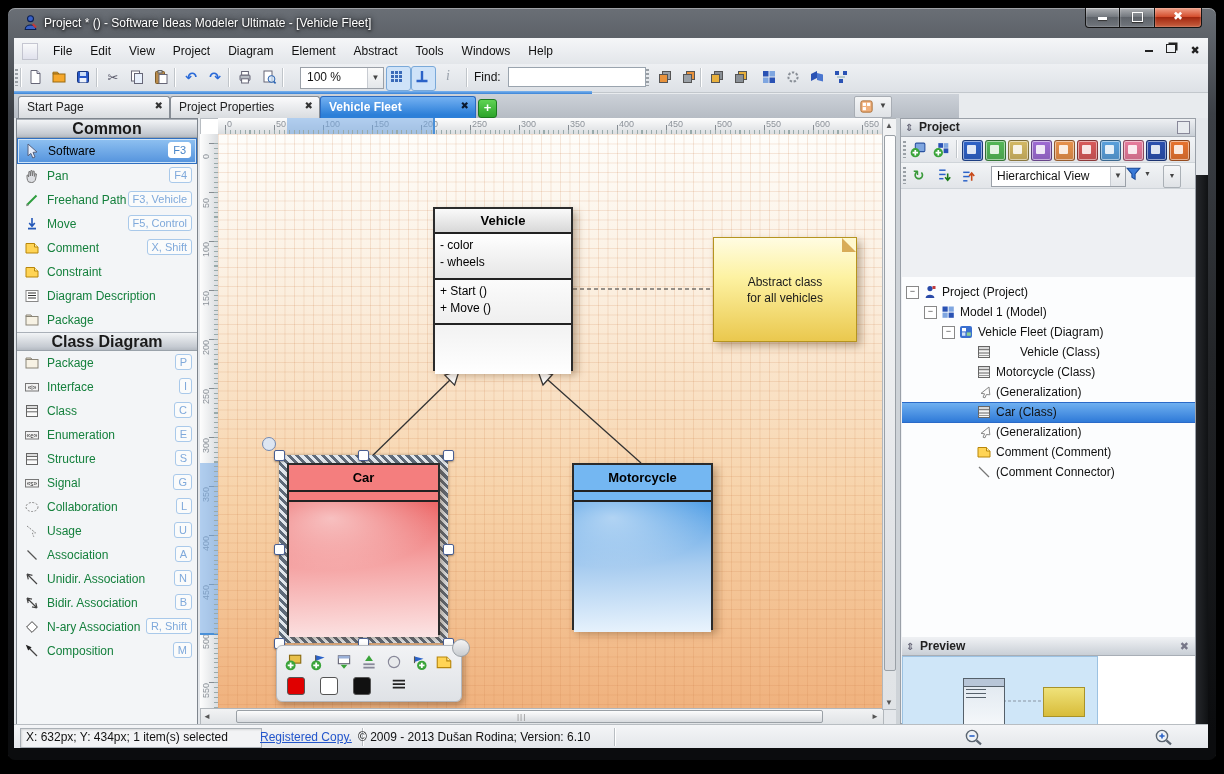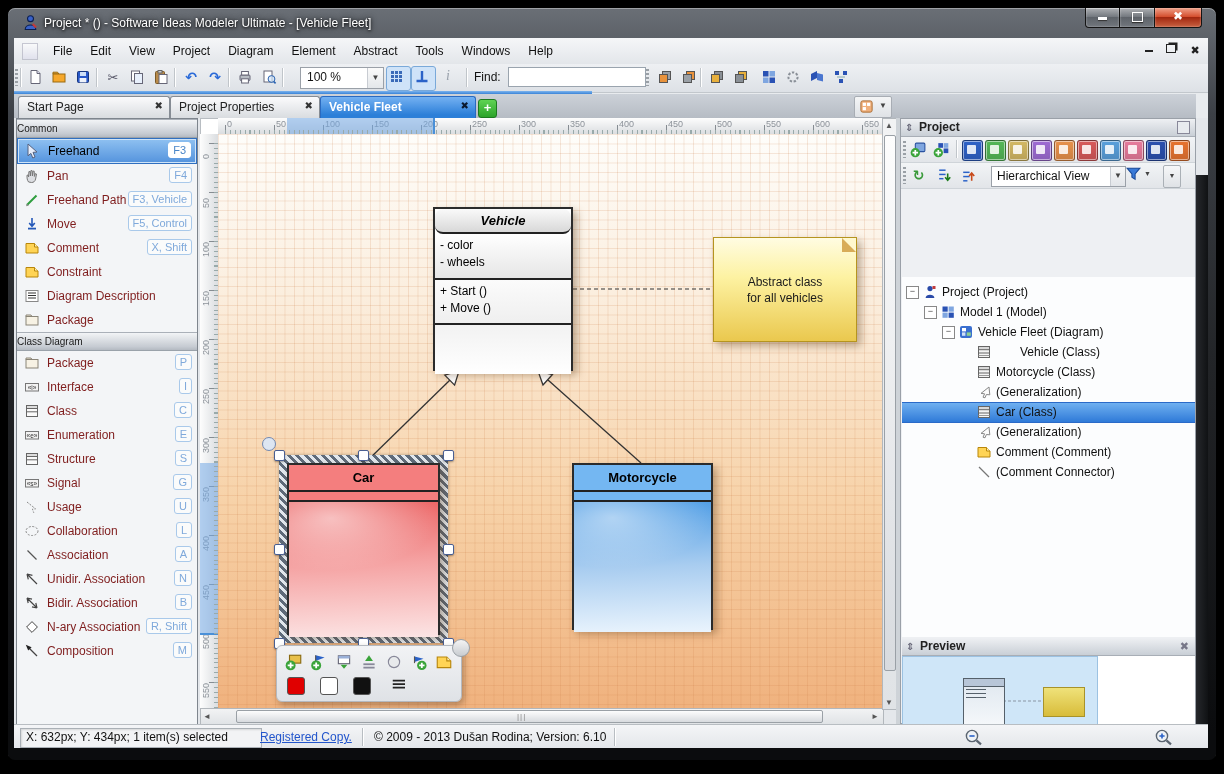--- a/index.html
+++ b/index.html
@@ -40,21 +40,21 @@
     background:repeating-linear-gradient(#9aa0a6 0 2px,transparent 2px 4px);}
   #zoom-combo{position:absolute;left:286px;top:3px;width:76px;height:20px;background:#fff;border:1px solid #9aa0a8;
     font-size:12px;line-height:19px;padding-left:6px;color:#111;}
   #zoom-combo .dd{position:absolute;right:0;top:0;width:15px;height:100%;border-left:1px solid #c8ccd2;
     text-align:center;font-size:8px;color:#444;line-height:19px;background:linear-gradient(#fafafa,#e4e7ea);}
   #find-label{position:absolute;left:460px;top:6px;font-size:12px;color:#111;}
   #find-input{position:absolute;left:494px;top:3px;width:128px;height:18px;border:1px solid #9aa4ae;font-size:12px;padding:0 4px;}
   #mdi-blue-line{position:absolute;left:0;top:53px;width:578px;height:3px;
     background:linear-gradient(#7db4ee,#3a84d8);}
   
-  #tabrow{position:absolute;left:0;top:56px;width:1182px;height:24px;
+  #tabrow{position:absolute;left:0;top:56px;width:945px;height:24px;
     background:linear-gradient(#ccd1d8,#b6bcc4);}
   #tab-underline{position:absolute;left:0;top:76px;width:882px;height:4px;background:#3b82d8;}
   .tab{position:absolute;top:2px;height:21px;border:1px solid #868c94;border-bottom:none;border-radius:3px 3px 0 0;
     background:linear-gradient(#fbfbfc,#d9dce0);font-size:12px;color:#222;}
   .tab .lbl{position:absolute;left:8px;top:3px;white-space:nowrap;}
   .tab .x{position:absolute;right:6px;top:3px;font-size:10px;color:#333;font-weight:bold;}
   .tab.active{background:linear-gradient(#74b1f2,#2c7fd8 85%);color:#fff;font-weight:bold;border-color:#2a6ac0;}
   .tab.active .x{color:#0a1a30;}
   #newtab-btn{position:absolute;left:464px;top:5px;width:17px;height:17px;border-radius:3px;
     background:linear-gradient(#5fd353,#2ca32a);border:1px solid #1d7a20;color:#fff;font-weight:bold;
@@ -63,25 +63,25 @@
     background:linear-gradient(#f4f5f6,#dfe2e6);}
   
   #icon-strip{position:absolute;left:884px;top:57px;width:298px;height:27px;}
   .strip-btn{position:absolute;top:0;width:27px;height:26px;border-radius:2px;}
   .strip-btn.sel{background:linear-gradient(#cfe4f8,#a8cdf0);border:1px solid #6a9fd8;width:25px;height:24px;}
   
   #main{position:absolute;left:0;top:80px;width:1194px;height:606px;background:#e4e7eb;}
   
   #toolbox{position:absolute;left:2px;top:0;width:180px;height:606px;background:#f3f5f7;
     border:1px solid #7e858d;overflow:hidden;}
-  .tb-header{position:relative;height:17px;line-height:17px;text-align:left;font-weight:normal;font-size:10px;color:#1a1a1a;
+  .tb-header{position:relative;height:17px;line-height:17px;text-align:center;font-weight:bold;font-size:16px;color:#1a1a1a;
     background:linear-gradient(#f2f4f6,#c6cbd2 80%,#b4bac2);border-top:1px solid #aab0b8;border-bottom:1px solid #9aa2aa;}
   .tb-item{position:relative;height:24px;}
   .tb-item .ticon{position:absolute;left:7px;top:4px;width:16px;height:16px;}
-  .tb-item .tlbl{position:absolute;left:30px;top:5px;font-size:12px;color:#7f1d1d;white-space:nowrap;}
+  .tb-item .tlbl{position:absolute;left:30px;top:5px;font-size:12px;color:#15803d;white-space:nowrap;}
   .tb-item .badge{position:absolute;right:5px;top:3px;height:14px;line-height:14px;padding:0 4px;font-size:11px;
     color:#7fa9db;border:1px solid #a9c9ea;border-radius:3px;background:rgba(255,255,255,.55);}
   .tb-item.sel{background:linear-gradient(#8fc1f1,#5493dd);box-shadow:inset 0 0 0 1px #cfe4f8;border:1px solid #2f6fc0;}
   .tb-item.sel .tlbl{color:#000;}
   .tb-item.sel .badge{background:#fff;color:#4a86c8;border-color:#fff;}
   
   #corner{position:absolute;left:186px;top:0;width:18px;height:16px;background:#fff;border:1px solid #b8bdc2;}
   #hruler{position:absolute;left:204px;top:0;width:664px;height:16px;background:linear-gradient(#fdfdfd,#dadde0);
     border-bottom:1px solid #9aa0a6;overflow:hidden;}
   #hruler::after{content:"";position:absolute;left:7px;right:0;bottom:0;height:4px;
@@ -502,21 +502,21 @@
 
     <div id="main">
       <div id="toolbox">
           <div class="tb-header">Common</div>
           <div class="tb-item sel">
             <div class="ticon">
               <svg width="16" height="16" viewBox="0 0 16 16">
                 <path d="M3 1 L12 9 L8 9.4 L10 14 L7.8 15 L5.9 10.4 L3 12.8 Z" fill="#e8eefb" stroke="#55617e"></path>
               </svg>
             </div>
-            <div class="tlbl">Freehand</div>
+            <div class="tlbl">Software</div>
             <div class="badge">F3</div>
           </div>
           <div class="tb-item">
             <div class="ticon">
               <svg width="16" height="16" viewBox="0 0 16 16">
                 <path d="M4.6 14 C3 12 3 10 3 7.2 L4.3 7.1 L4.6 9 L4.9 3.6 L6.1 3.6 L6.4 8 L6.9 2.6 L8.1 2.6 L8.4 8 L9 3.1 L10.2 3.2 L10.4 8.4 L11.3 5.6 L12.5 6 L11.6 11 C11.1 13.4 9.6 14.5 7.6 14.5 Z" fill="#dcdee2" stroke="#777"></path>
               </svg>
             </div>
             <div class="tlbl">Pan</div>
             <div class="badge">F4</div>
@@ -641,34 +641,34 @@
                 <rect x="1.5" y="4.5" width="13" height="7.5" fill="#f2f2f2" stroke="#777"></rect>
                 <text x="8" y="10.6" font-size="6.5" text-anchor="middle" fill="#333">«s»</text>
               </svg>
             </div>
             <div class="tlbl">Signal</div>
             <div class="badge">G</div>
           </div>
           <div class="tb-item">
             <div class="ticon">
               <svg width="16" height="16" viewBox="0 0 16 16">
+                <ellipse cx="8" cy="8" rx="6" ry="4.5" fill="none" stroke="#888" stroke-dasharray="2 1.5"></ellipse>
+              </svg>
+            </div>
+            <div class="tlbl">Collaboration</div>
+            <div class="badge">L</div>
+          </div>
+          <div class="tb-item">
+            <div class="ticon">
+              <svg width="16" height="16" viewBox="0 0 16 16">
                 <path d="M3 3 L11.5 9.8 L8.4 10.2 L9.8 13.8" fill="none" stroke="#888" stroke-dasharray="2 1.3"></path>
               </svg>
             </div>
             <div class="tlbl">Usage</div>
             <div class="badge">U</div>
-          </div>
-          <div class="tb-item">
-            <div class="ticon">
-              <svg width="16" height="16" viewBox="0 0 16 16">
-                <ellipse cx="8" cy="8" rx="6" ry="4.5" fill="none" stroke="#888" stroke-dasharray="2 1.5"></ellipse>
-              </svg>
-            </div>
-            <div class="tlbl">Collaboration</div>
-            <div class="badge">L</div>
           </div>
           <div class="tb-item">
             <div class="ticon">
               <svg width="16" height="16" viewBox="0 0 16 16">
                 <line x1="3.5" y1="3.5" x2="12.5" y2="12.5" stroke="#555" stroke-width="1.3"></line>
               </svg>
             </div>
             <div class="tlbl">Association</div>
             <div class="badge">A</div>
           </div>
@@ -776,21 +776,21 @@
           <div style="left: 0px; top: 0px; width: 664px; height: 574px;">
             <svg width="664" height="574" viewBox="0 0 664 574">
               <line x1="147" y1="329" x2="232" y2="246" stroke="#333" stroke-width="1.3"></line>
               <polygon points="241,237 236.6,251.1 226.8,241.1" fill="#fdfdfd" stroke="#333" stroke-width="1.3"></polygon>
               <line x1="423" y1="329" x2="330" y2="246" stroke="#333" stroke-width="1.3"></line>
               <polygon points="320,237 334.4,240.5 325,250.9" fill="#fdfdfd" stroke="#333" stroke-width="1.3"></polygon>
               <line x1="355" y1="155" x2="495" y2="155" stroke="#333" stroke-width="1.2" stroke-dasharray="4 3"></line>
             </svg>
           </div>
           <div class="uml" style="left: 215px; top: 73px; width: 136px; height: 160px; background: rgb(255, 255, 255);">
-            <div class="hd" style="height: 23px; line-height: 23px; background: linear-gradient(rgb(250, 250, 250), rgb(216, 216, 216)); font-style: italic; border-radius: 8px;">Vehicle</div>
+            <div class="hd" style="height: 23px; line-height: 23px; background: linear-gradient(rgb(250, 250, 250), rgb(216, 216, 216)); ">Vehicle</div>
             <div class="band" style="height: 41px; padding: 3px 5px 0px; background: linear-gradient(rgb(255, 255, 255), rgb(230, 230, 230)); line-height: 17px;">
               <div>- color</div>
               <div>- wheels</div>
             </div>
             <div class="band" style="height: 40px; padding: 3px 5px 0px; background: linear-gradient(rgb(251, 251, 251), rgb(239, 239, 239)); line-height: 17px;">
               <div>+ Start ()</div>
               <div>+ Move ()</div>
             </div>
             <div style="height: 49px; background: linear-gradient(rgb(242, 242, 242), rgb(255, 255, 255));"></div>
           </div>
@@ -1121,21 +1121,21 @@
           </div>
       </div>
 
       <div id="dark-strip"></div>
     </div>
 
     <div id="statusbar">
       <div id="status-cell">X: 632px; Y: 434px; 1 item(s) selected</div>
       <a id="status-reg" href="#">Registered Copy.</a>
       <div class="ssep" style="left:348px;"></div>
-      <div style="position:absolute;left:360px;top:5px;white-space:nowrap;">© 2009 - 2013 Dušan Rodina; Version: 6.10</div>
+      <div style="position:absolute;left:344px;top:5px;white-space:nowrap;">© 2009 - 2013 Dušan Rodina; Version: 6.10</div>
       <div class="ssep" style="left:600px;"></div>
       <div id="zoom-out-btn" style="position:absolute;left:950px;top:3px;width:20px;height:18px;">
           <svg width="20" height="18" viewBox="0 0 20 18">
             <circle cx="8" cy="8" r="5.6" fill="#eef2f6" stroke="#5a6470" stroke-width="1.4"></circle>
             <line x1="12.4" y1="12.4" x2="17" y2="16.4" stroke="#5a6470" stroke-width="2.2"></line>
             <path d="M5.4 8 H10.6" stroke="#2a62c8" stroke-width="1.6"></path>
           </svg>
         </div>
 
       <div id="zoom-in-btn" style="position:absolute;left:1140px;top:3px;width:20px;height:18px;">

